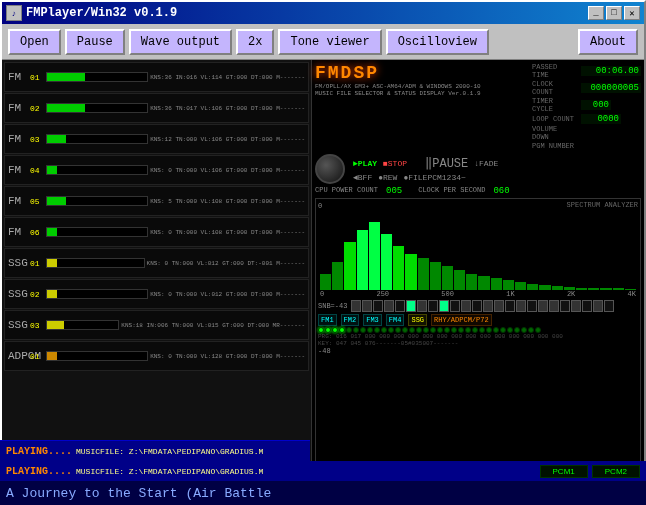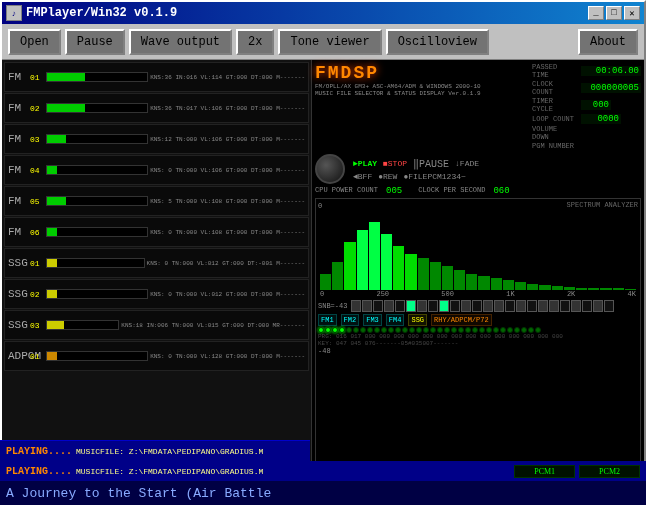--- a/index.html
+++ b/index.html
@@ -64,21 +64,21 @@
       background: #c0c0c0;
       border-bottom: 1px solid #808080;
       display: flex;
       align-items: center;
       padding: 4px 6px;
       gap: 4px;
     }
     .toolbar-btn {
       height: 26px;
       padding: 2px 10px;
-      background: #737373;
+      background: #c4b5fd;
       border: 2px solid #ffffff;
       border-right-color: #808080;
       border-bottom-color: #808080;
       font-size: 12px;
       cursor: pointer;
       font-family: 'Courier New', monospace;
     }
     .main-content {
       display: flex;
       height: calc(505px - 58px);
@@ -283,23 +283,23 @@
       align-items: center;
     }
     .pcm-indicators {
       margin-left: auto;
       display: flex;
       gap: 4px;
     }
     .pcm-ind {
       color: #00ff00;
       font-size: 8px;
-      font-family: Liberation Serif, serif;
+      font-family: Liberation Sans, sans-serif;
       border: 1px solid #003300;
-      padding: 1px 19px;
+      padding: 1px 12px;
       background: #001100;
     }
     .cpu-row {
       display: flex;
       align-items: flex-start;
       gap: 8px;
       color: #888;
       font-size: 7px;
       font-family: 'Courier New', monospace;
     }
@@ -481,21 +481,21 @@
           </div>
         </div>
       </div>
 
       <div style="display:flex; align-items:center; gap:4px; margin-top:2px;">
         <div class="knob"></div>
         <div style="display:flex; flex-direction:column; gap:2px;">
           <div class="controls-row">
             <span class="ctrl-btn">►PLAY</span>
             <span style="color:#ff4444; font-size:8px; font-family:'Courier New',monospace; margin-left:4px;">■STOP</span>
-            <span style="color:#888; font-size:10px; font-family:'Courier New',monospace; margin-left:4px;">‖PAUSE</span>
+            <span style="color:#888; font-size:12px; font-family:'Courier New',monospace; margin-left:16px;">‖PAUSE</span>
             <span style="color:#888; font-size:8px; font-family:'Courier New',monospace; margin-left:4px;">↓FADE</span>
           </div>
           <div class="controls-row">
             <span style="color:#888; font-size:8px; font-family:'Courier New',monospace;">◄BFF</span>
             <span style="color:#888; font-size:8px; font-family:'Courier New',monospace; margin-left:4px;">●REW</span>
             <span style="color:#888; font-size:8px; font-family:'Courier New',monospace; margin-left:4px;">●FILEPCM1234~</span>
           </div>
         </div>
       </div>
 

